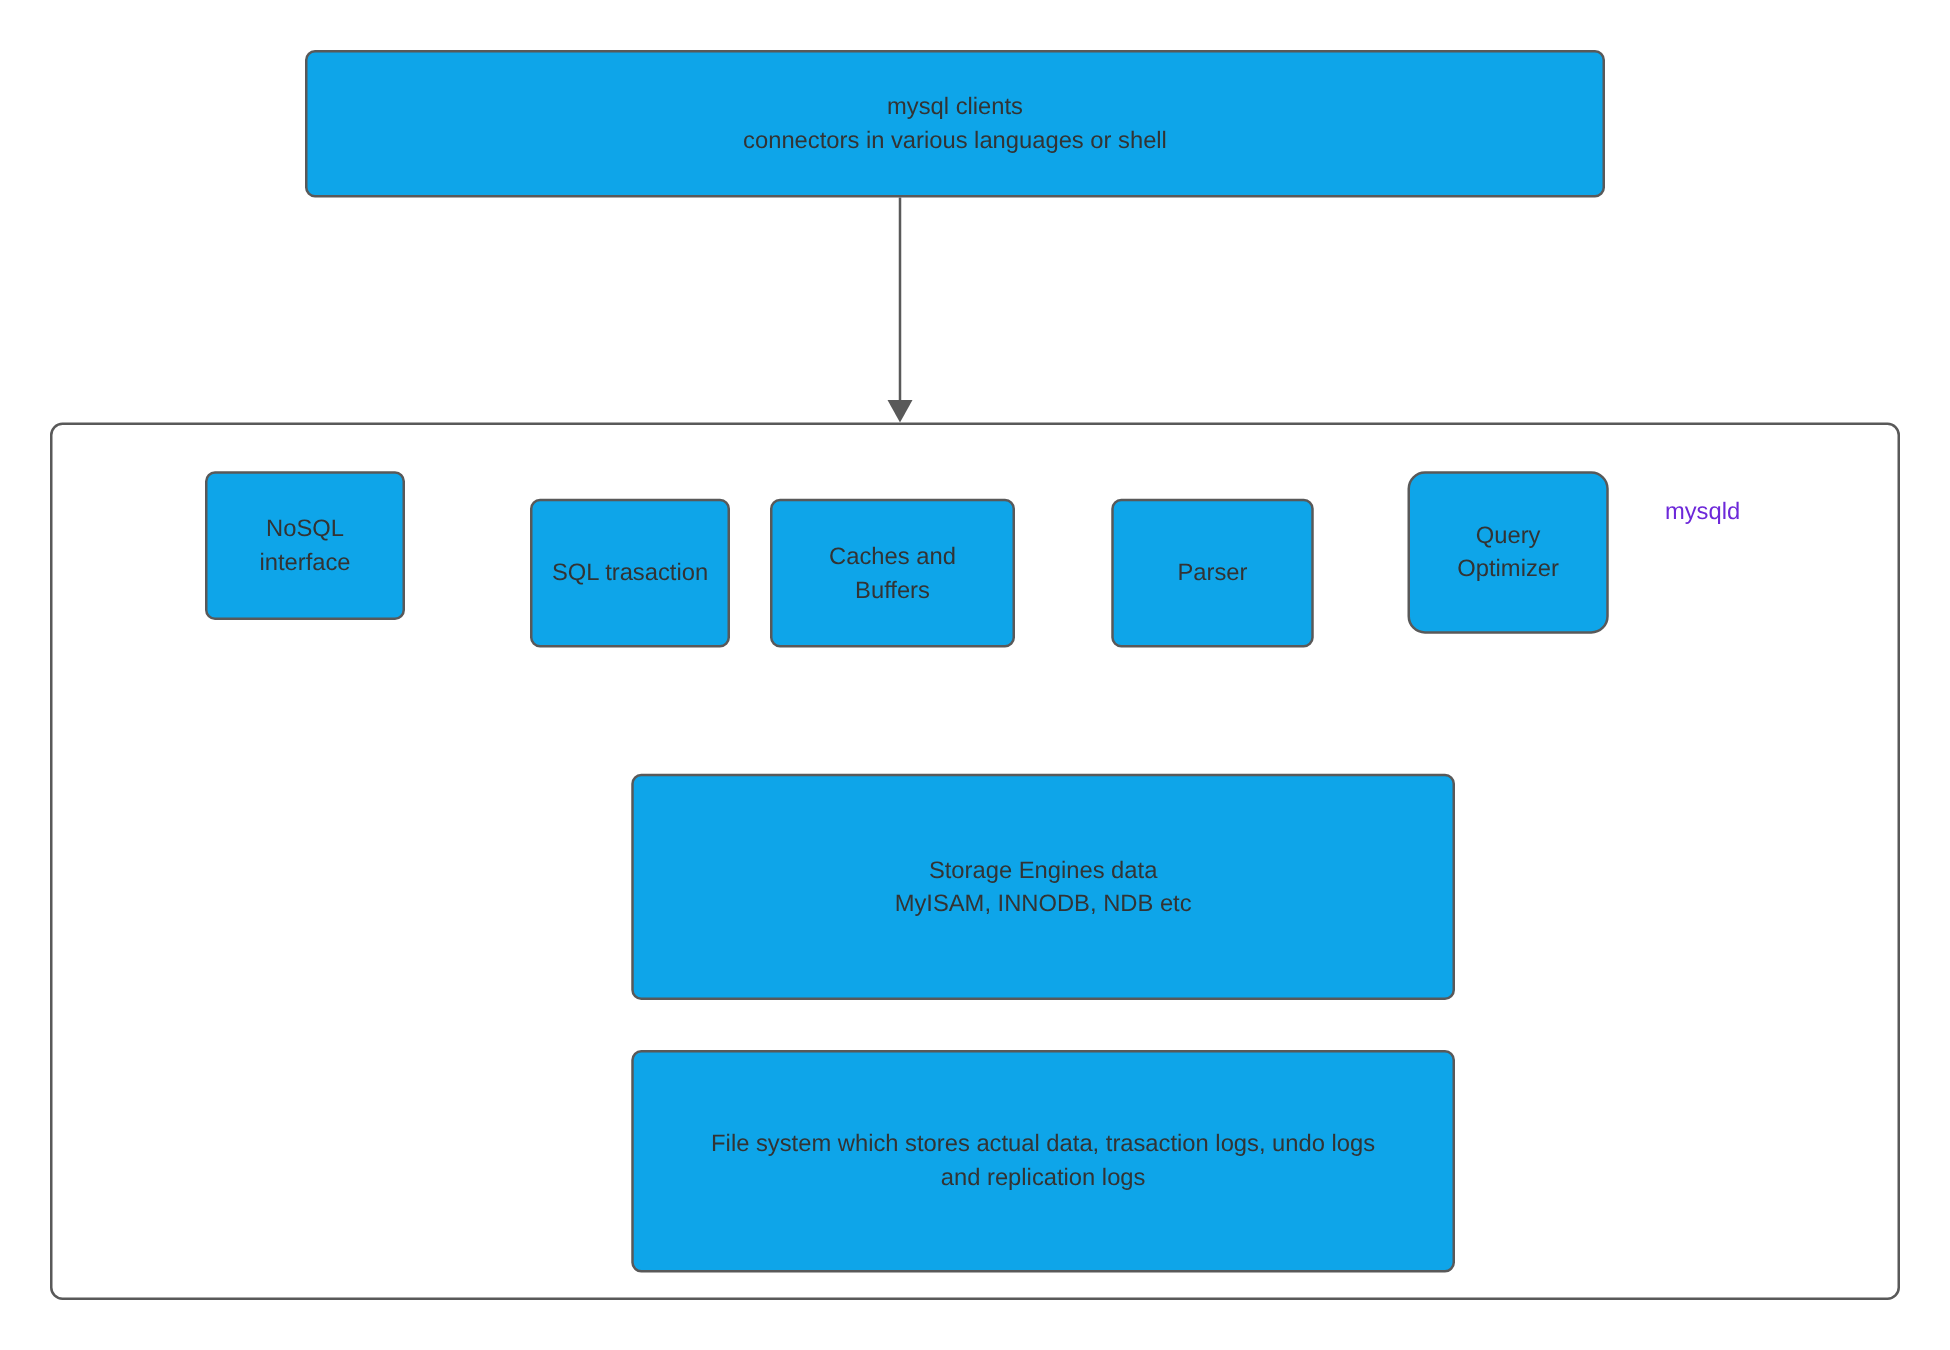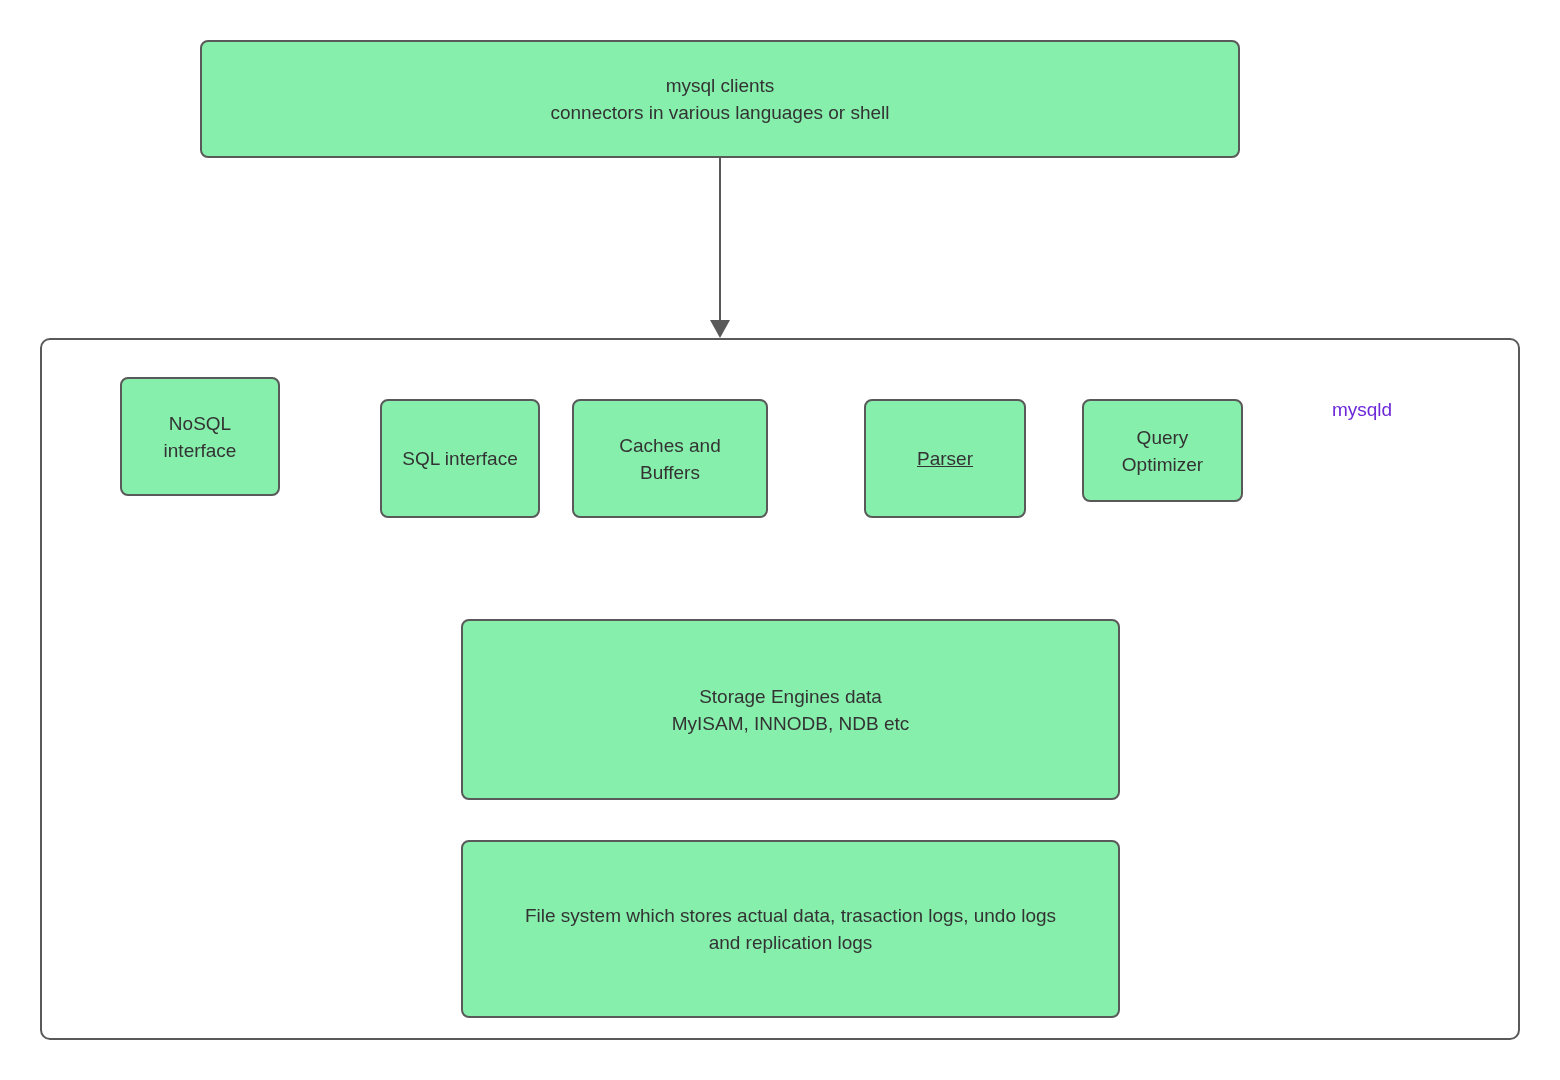--- a/index.html
+++ b/index.html
@@ -14,29 +14,30 @@
     background: #ffffff;
     font-family: "Liberation Sans", sans-serif;
     color: #333333;
     overflow: hidden;
   }
   .dbox {
     position: absolute;
     box-sizing: border-box;
     border: 2px solid #595959;
     border-radius: 8px;
-    background: #86efac;
+    background: #0ea5e9;
     display: flex;
     align-items: center;
     justify-content: center;
     text-align: center;
     font-size: 19px;
     line-height: 27px;
     white-space: pre-line;
     padding: 4px 6px;
+    margin-left: 44px;
   }
   
   .clients-box {
     left: 200px; top: 40px;
     width: 1040px; height: 118px;
   }
   
   .arrow-line {
     position: absolute;
     left: 719px; top: 158px;
@@ -67,22 +68,22 @@
     width: 124px;
     text-align: center;
     font-size: 19px;
     line-height: 27px;
     color: #6d28d9;
   }
   
   .c-nosql  { left: 120px;  top: 377px; width: 160px; height: 119px; }
   .c-sql    { left: 380px;  top: 399px; width: 160px; height: 119px; }
   .c-caches { left: 572px;  top: 399px; width: 196px; height: 119px; }
-  .c-parser { left: 864px;  top: 399px; width: 162px; height: 119px; text-decoration: underline; }
-  .c-query  { left: 1082px; top: 399px; width: 161px; height: 103px; }
+  .c-parser { left: 845px;  top: 399px; width: 162px; height: 119px; }
+  .c-query  { left: 1082px; top: 377px; width: 161px; height: 130px; border-radius: 14px; }
   
   .storage-box {
     left: 461px; top: 619px;
     width: 659px; height: 181px;
   }
   
   .filesystem-box {
     left: 461px; top: 840px;
     width: 659px; height: 178px; text-align: center;
   }
@@ -98,21 +99,21 @@
   <div class="arrow-line"></div>
   <div class="arrow-head"></div>
 
   <div class="mysqld-container"></div>
 
   <div class="mysqld-label">mysqld</div>
 
   <div class="dbox c-nosql">NoSQL
 interface</div>
 
-  <div class="dbox c-sql">SQL interface</div>
+  <div class="dbox c-sql">SQL trasaction</div>
 
   <div class="dbox c-caches">Caches and
 Buffers</div>
 
   <div class="dbox c-parser">Parser</div>
 
   <div class="dbox c-query">Query
 Optimizer</div>
 
   <div class="dbox storage-box">Storage Engines data

